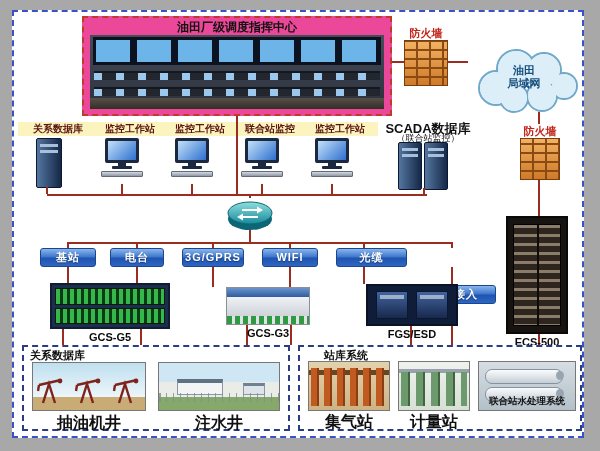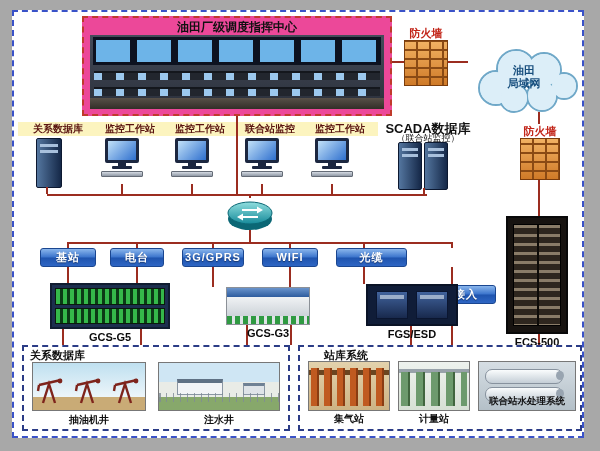--- a/index.html
+++ b/index.html
@@ -70,21 +70,21 @@
   .fgs-unit{flex:1;background:linear-gradient(180deg,#41639c,#18294d);border:1px solid #0b1630;position:relative;}
   .fgs-unit::after{content:"";position:absolute;left:3px;top:3px;right:3px;height:4px;background:#c8d4e4;opacity:.7;}
   .ecs{position:absolute;background:#171310;border:2px solid #090909;box-sizing:border-box;}
   .ecs-core{position:absolute;left:5px;right:5px;top:6px;bottom:6px;border:1px solid #000;
             background:repeating-linear-gradient(180deg,#8a7c68 0 3px,#2e261e 3px 9px);}
   .ecs-core::after{content:"";position:absolute;left:50%;top:0;bottom:0;width:2px;background:#0d0b08;}
 
   
   .group-box{position:absolute;border:2px dashed #2b3c86;box-sizing:border-box;background:#fff;}
   .group-title{position:absolute;font-size:11px;font-weight:bold;color:#101010;}
-  .caption{position:absolute;text-align:center;font-size:10px;font-weight:bold;color:#101010;}
+  .caption{position:absolute;text-align:center;font-size:16px;font-weight:bold;color:#101010;}
   .scene{position:absolute;border:1px solid #777;box-sizing:border-box;overflow:hidden;}
   .scene-inject{background:linear-gradient(#cfe6f4 0%,#cfe6f4 40%,#e9ece7 40%,#e9ece7 72%,#87a86b 72%);}
   .inj-building{position:absolute;left:18px;top:16px;width:46px;height:16px;background:#f2f4f6;
                 border:1px solid #8a97a4;border-top:4px solid #5f7184;box-sizing:border-box;}
   .inj-hut{position:absolute;right:14px;top:20px;width:22px;height:12px;background:#dfe4e8;
            border:1px solid #8a97a4;border-top:3px solid #6f8194;box-sizing:border-box;}
   .inj-fence{position:absolute;left:0;right:0;bottom:8px;height:9px;opacity:.8;
              background:repeating-linear-gradient(90deg,#7f8b96 0 1.5px,rgba(0,0,0,0) 1.5px 7px);}
   .scene-gas{background:linear-gradient(#e3d2ac,#cdb384);}
   .gas-pipes{position:absolute;left:2px;right:2px;bottom:4px;height:38px;

